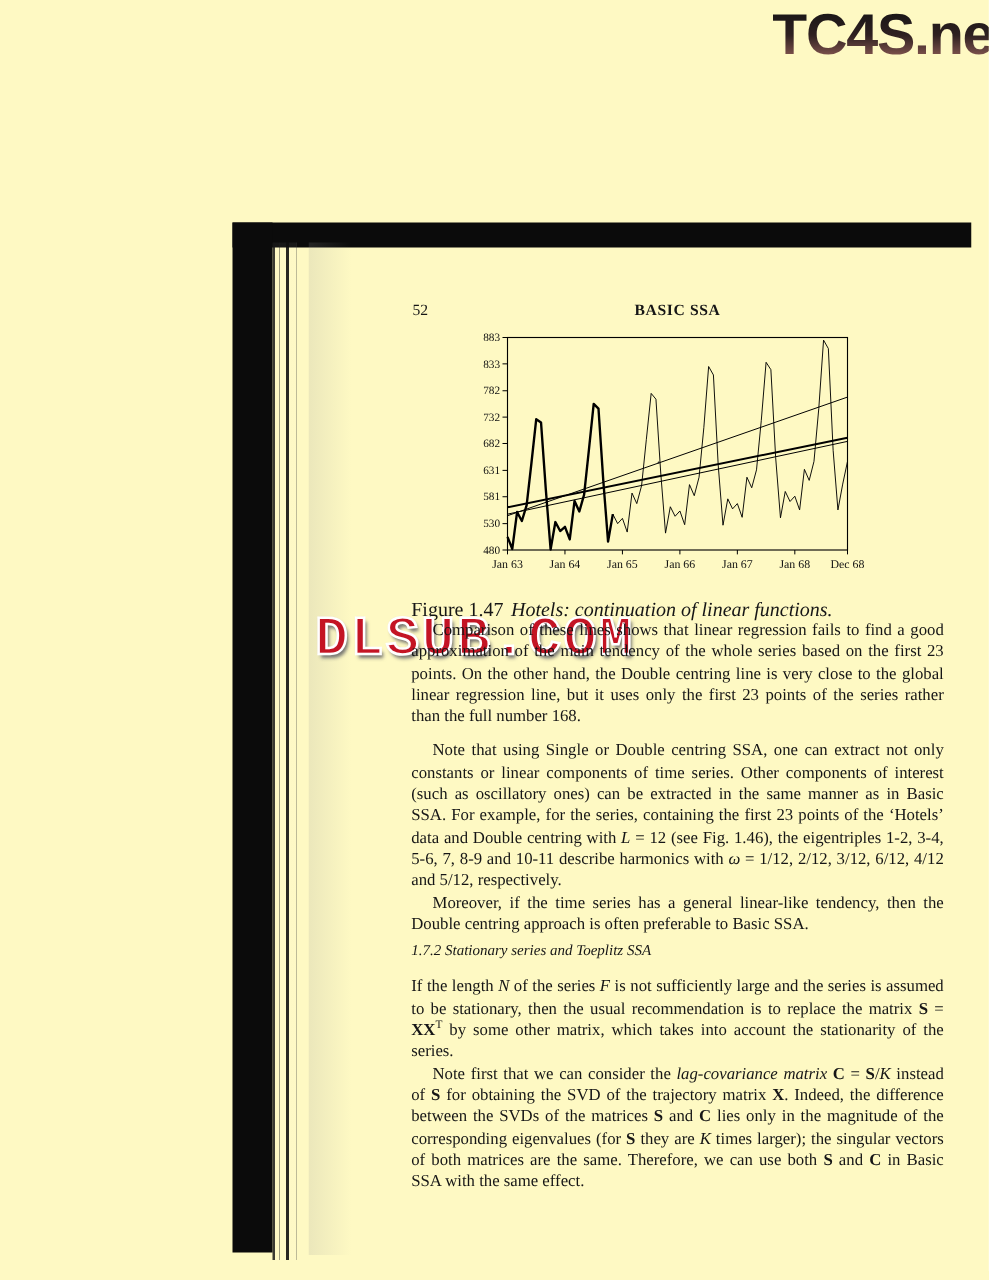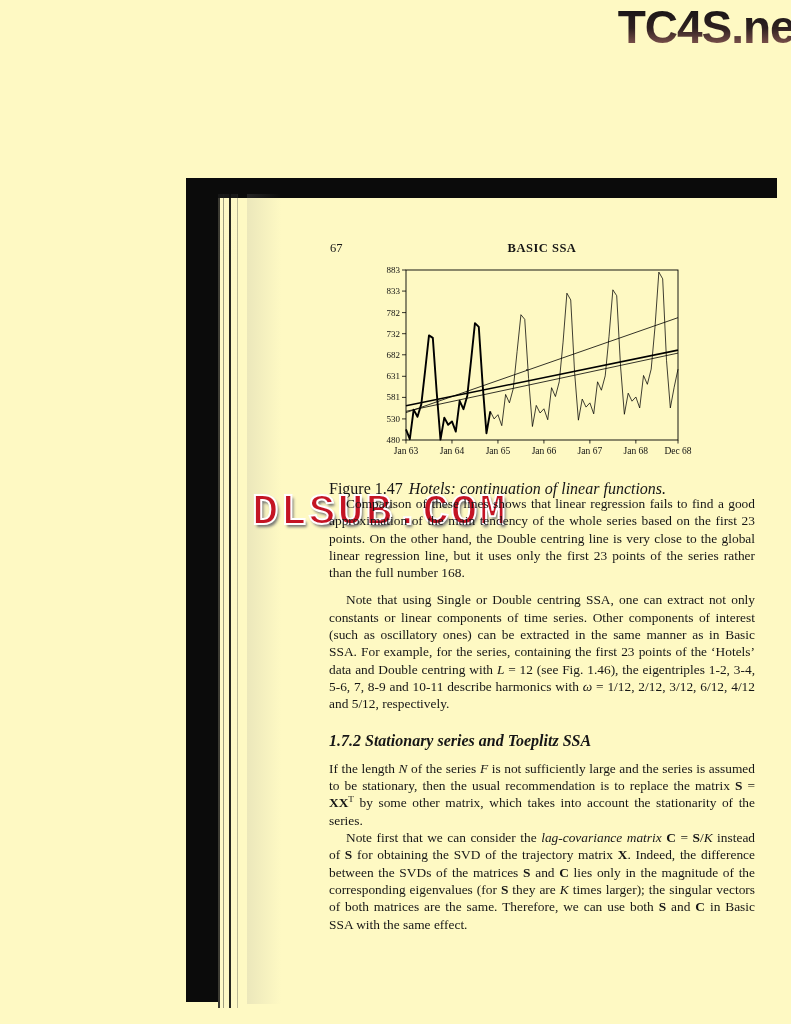--- a/index.html
+++ b/index.html
@@ -47,39 +47,39 @@
 
   
   .caption{position:absolute;left:329px;top:480px;width:426px;text-align:left;font-size:16px;}
   .caption .i{margin-left:6px;}
 
   
   .body-col{position:absolute;left:329px;top:495px;width:426px;
     font-size:13.4px;line-height:17.3px;text-align:justify;}
   .body-col p{margin:0;}
   .body-col p.ind{text-indent:17px;}
-  .body-col p.h{font-weight:700;font-style:italic;margin-top:19px;margin-bottom:11px;
-    text-align:left;font-size:16px;}
+  .body-col p.h{font-weight:400;font-style:italic;margin-top:5px;margin-bottom:11px;
+    text-align:left;font-size:12px;}
   .i{font-style:italic;}
   .b{font-weight:700;}
   .sup{vertical-align:super;font-size:68%;line-height:0;}
 </style>
 </head>
 <body>
 
 <div class="page">
 
   <div class="wm-top">TC4S.net</div>
 
   <div class="band-h"></div>
   <div class="band-v"></div>
   <div class="streaks"></div>
   <div class="bind-shade"></div>
 
-  <div class="pageno">67</div>
+  <div class="pageno">52</div>
   <div class="runhead">BASIC SSA</div>
 
   <svg id="chart-svg" viewBox="0 0 308 202">
       <rect x="20" y="9" width="272" height="170" fill="none" stroke="#000" stroke-width="0.9"></rect>
       <line x1="20" y1="151.58064516129033" x2="292" y2="56.66749379652605" stroke="#000" stroke-width="0.8"></line>
       <line x1="20" y1="150.3151364764268" x2="292" y2="92.10173697270471" stroke="#000" stroke-width="0.8"></line>
       <line x1="20" y1="144.83126550868485" x2="292" y2="89.14888337468983" stroke="#000" stroke-width="1.6"></line>
       <polyline points="20,168.45409429280397 23.830985915492956,178.1563275434243 27.661971830985916,148.62779156327542 31.492957746478872,155.79900744416872 35.32394366197183,143.1439205955335 39.154929577464785,109.3970223325062 42.985915492957744,74.38461538461539 46.816901408450704,76.91563275434243 50.647887323943664,130.48883374689825 54.478873239436616,178.57816377171216 58.309859154929576,156.6426799007444 62.140845070422536,163.8138957816377 65.97183098591549,160.43920595533498 69.80281690140845,170.56327543424317 73.63380281690141,139.76923076923077 77.46478873239437,148.2059553349876 81.29577464788733,134.70719602977667 85.12676056338029,98.85111662531017 88.95774647887323,62.15136476426799 92.78873239436619,65.94789081885855 96.61971830985915,123.31761786600497 100.45070422535211,172.25062034739454 104.28169014084507,150.3151364764268" fill="none" stroke="#000" stroke-width="1.9" stroke-linejoin="round"></polyline>
       <polyline points="104.28169014084507,150.3151364764268 108.11267605633803,157.90818858560795 111.94366197183099,153.68982630272953 115.77464788732394,164.6575682382134 119.6056338028169,133.44168734491313 123.43661971830986,141.87841191066997 127.26760563380282,127.53598014888337 131.09859154929578,90.41439205955335 134.92957746478874,53.71464019851117 138.7605633802817,58.354838709677416 142.59154929577466,117.41191066997519 146.4225352112676,165.5012406947891 150.25352112676057,144.40942928039703 154.08450704225353,152.00248138957815 157.91549295774647,147.78411910669976 161.74647887323943,158.75186104218363 165.57746478873239,126.6923076923077 169.40845070422534,135.55086848635236 173.2394366197183,120.78660049627791 177.07042253521126,81.13399503722084 180.90140845070422,32.20099255583126 184.73239436619718,38.950372208436725 188.56338028169014,111.08436724565757 192.3943661971831,159.17369727047145 196.22535211267606,138.0818858560794 200.05633802816902,146.09677419354838 203.88732394366198,141.87841191066997 207.71830985915494,152.84615384615384 211.54929577464787,120.78660049627791 215.38028169014083,129.22332506203475 219.2112676056338,114.88089330024813 223.04225352112675,75.22828784119106 226.8732394366197,28.826302729528535 230.70422535211267,34.732009925558316 234.53521126760563,105.1786600496278 238.3661971830986,153.26799007444168 242.19718309859155,132.17617866004963 246.0281690140845,140.19106699751862 249.85915492957747,135.9727047146402 253.69014084507043,146.94044665012407 257.5211267605634,114.4590570719603 261.3521126760563,123.31761786600497 265.1830985915493,108.13151364764268 269.01408450704224,65.94789081885855 272.8450704225352,11.109181141439207 276.67605633802816,17.858560794044664 280.50704225352115,99.27295285359801 284.3380281690141,146.94044665012407 288.16901408450707,126.27047146401985 292,108.13151364764268" fill="none" stroke="#000" stroke-width="0.75" stroke-linejoin="round"></polyline>
       <line x1="16" y1="9" x2="20" y2="9" stroke="#000" stroke-width="0.8"></line>
@@ -117,18 +117,19 @@
       <circle cx="141" cy="109" r="0.9" fill="#222"></circle>
     </svg>
 
   <div class="caption"><span>Figure 1.47</span><span class="i">Hotels: continuation of linear functions.</span></div>
 
   <div class="wm-mid">DLSUB.COM</div>
 
   <div class="body-col" id="body-col">
       <p class="ind"><span>Comparison of these lines shows that linear regression fails to find a good approximation of the main tendency of the whole series based on the first 23 points. On the other hand, the Double centring line is very close to the global linear regression line, but it uses only the first 23 points of the series rather than the full number 168.</span></p>
       <p class="ind" style="margin-top: 10px;"><span>Note that using Single or Double centring SSA, one can extract not only constants or linear components of time series. Other components of interest (such as oscillatory ones) can be extracted in the same manner as in Basic SSA. For example, for the series, containing the first 23 points of the ‘Hotels’ data and Double centring with </span><span class="i">L</span><span> = 12 (see Fig. 1.46), the eigentriples 1-2, 3-4, 5-6, 7, 8-9 and 10-11 describe harmonics with </span><span class="i">ω</span><span> = 1/12, 2/12, 3/12, 6/12, 4/12 and 5/12, respectively.</span></p>
+      <p class="ind"><span>Moreover, if the time series has a general linear-like tendency, then the Double centring approach is often preferable to Basic SSA.</span></p>
       <p class="h"><span>1.7.2  Stationary series and Toeplitz SSA</span></p>
       <p class=""><span>If the length </span><span class="i">N</span><span> of the series </span><span class="i">F</span><span> is not sufficiently large and the series is assumed to be stationary, then the usual recommendation is to replace the matrix </span><span class="b">S</span><span> = </span><span class="b">XX</span><span class="sup">T</span><span> by some other matrix, which takes into account the stationarity of the series.</span></p>
       <p class="ind"><span>Note first that we can consider the </span><span class="i">lag-covariance matrix </span><span class="b">C</span><span> = </span><span class="b">S</span><span>/</span><span class="i">K</span><span> instead of </span><span class="b">S</span><span> for obtaining the SVD of the trajectory matrix </span><span class="b">X</span><span>. Indeed, the difference between the SVDs of the matrices </span><span class="b">S</span><span> and </span><span class="b">C</span><span> lies only in the magnitude of the corresponding eigenvalues (for </span><span class="b">S</span><span> they are </span><span class="i">K</span><span> times larger); the singular vectors of both matrices are the same. Therefore, we can use both </span><span class="b">S</span><span> and </span><span class="b">C</span><span> in Basic SSA with the same effect.</span></p>
     </div>
 
 </div>
 
 </body></html>

